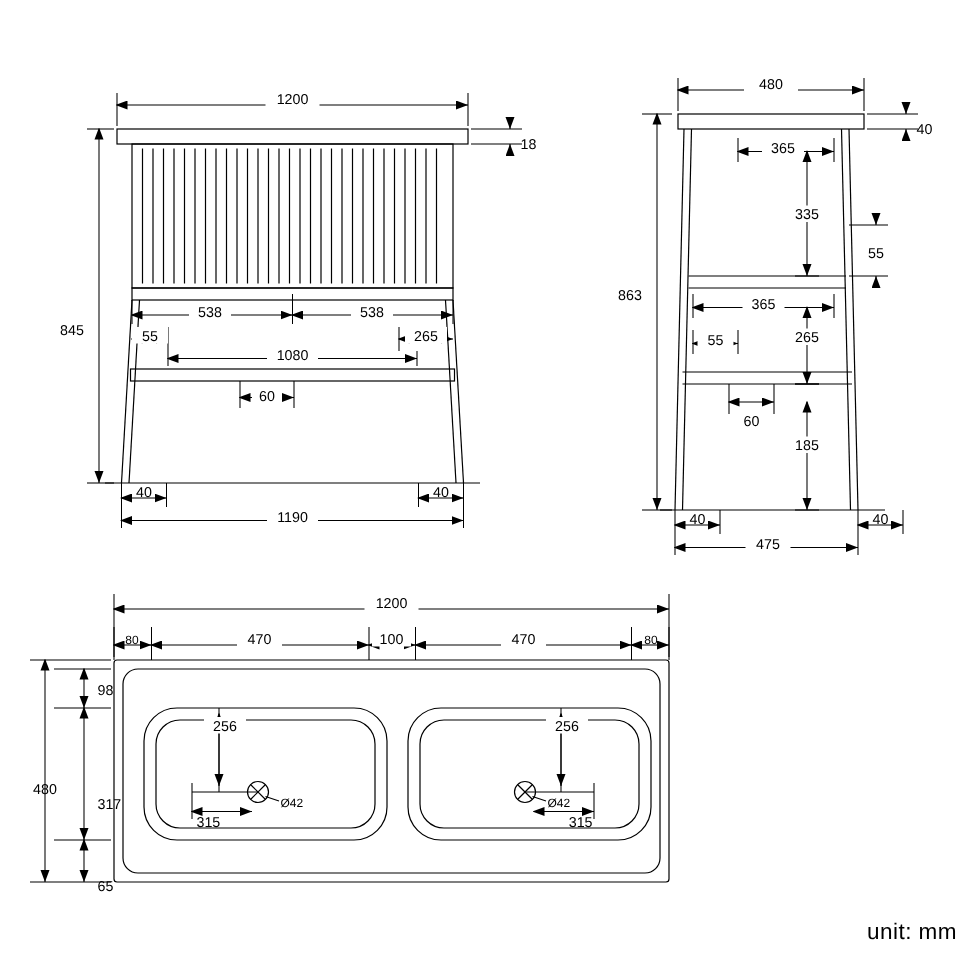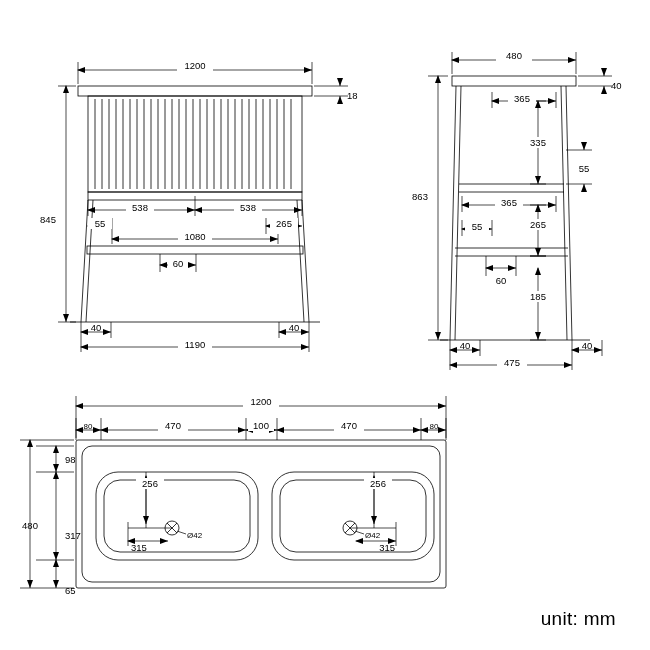--- a/index.html
+++ b/index.html
@@ -5,22 +5,22 @@
   html,body{margin:0;padding:0;}
   body{
     width:650px;height:650px;background:#ffffff;
     font-family:"Liberation Sans", sans-serif;
     color:#000;
     overflow:hidden;
   }
   #stage{position:relative;width:650px;height:650px;}
   svg{display:block;}
   .unit{
-    position:absolute;right:34px;bottom:20px;
-    font-size:19px;letter-spacing:.3px;margin-left:28px;
+    position:absolute;right:12px;bottom:20px;
+    font-size:15px;letter-spacing:.3px;margin-left:28px;
   }
 </style>
 </head>
 <body>
 
 <div id="stage">
 <svg width="650" height="650" viewBox="0 0 650 650">
   <defs>
     <marker id="arrS" markerWidth="9" markerHeight="9" refX="8" refY="3" orient="auto" markerUnits="userSpaceOnUse">
       <path d="M0,0 L8,3 L0,6 z" fill="#000"></path>

